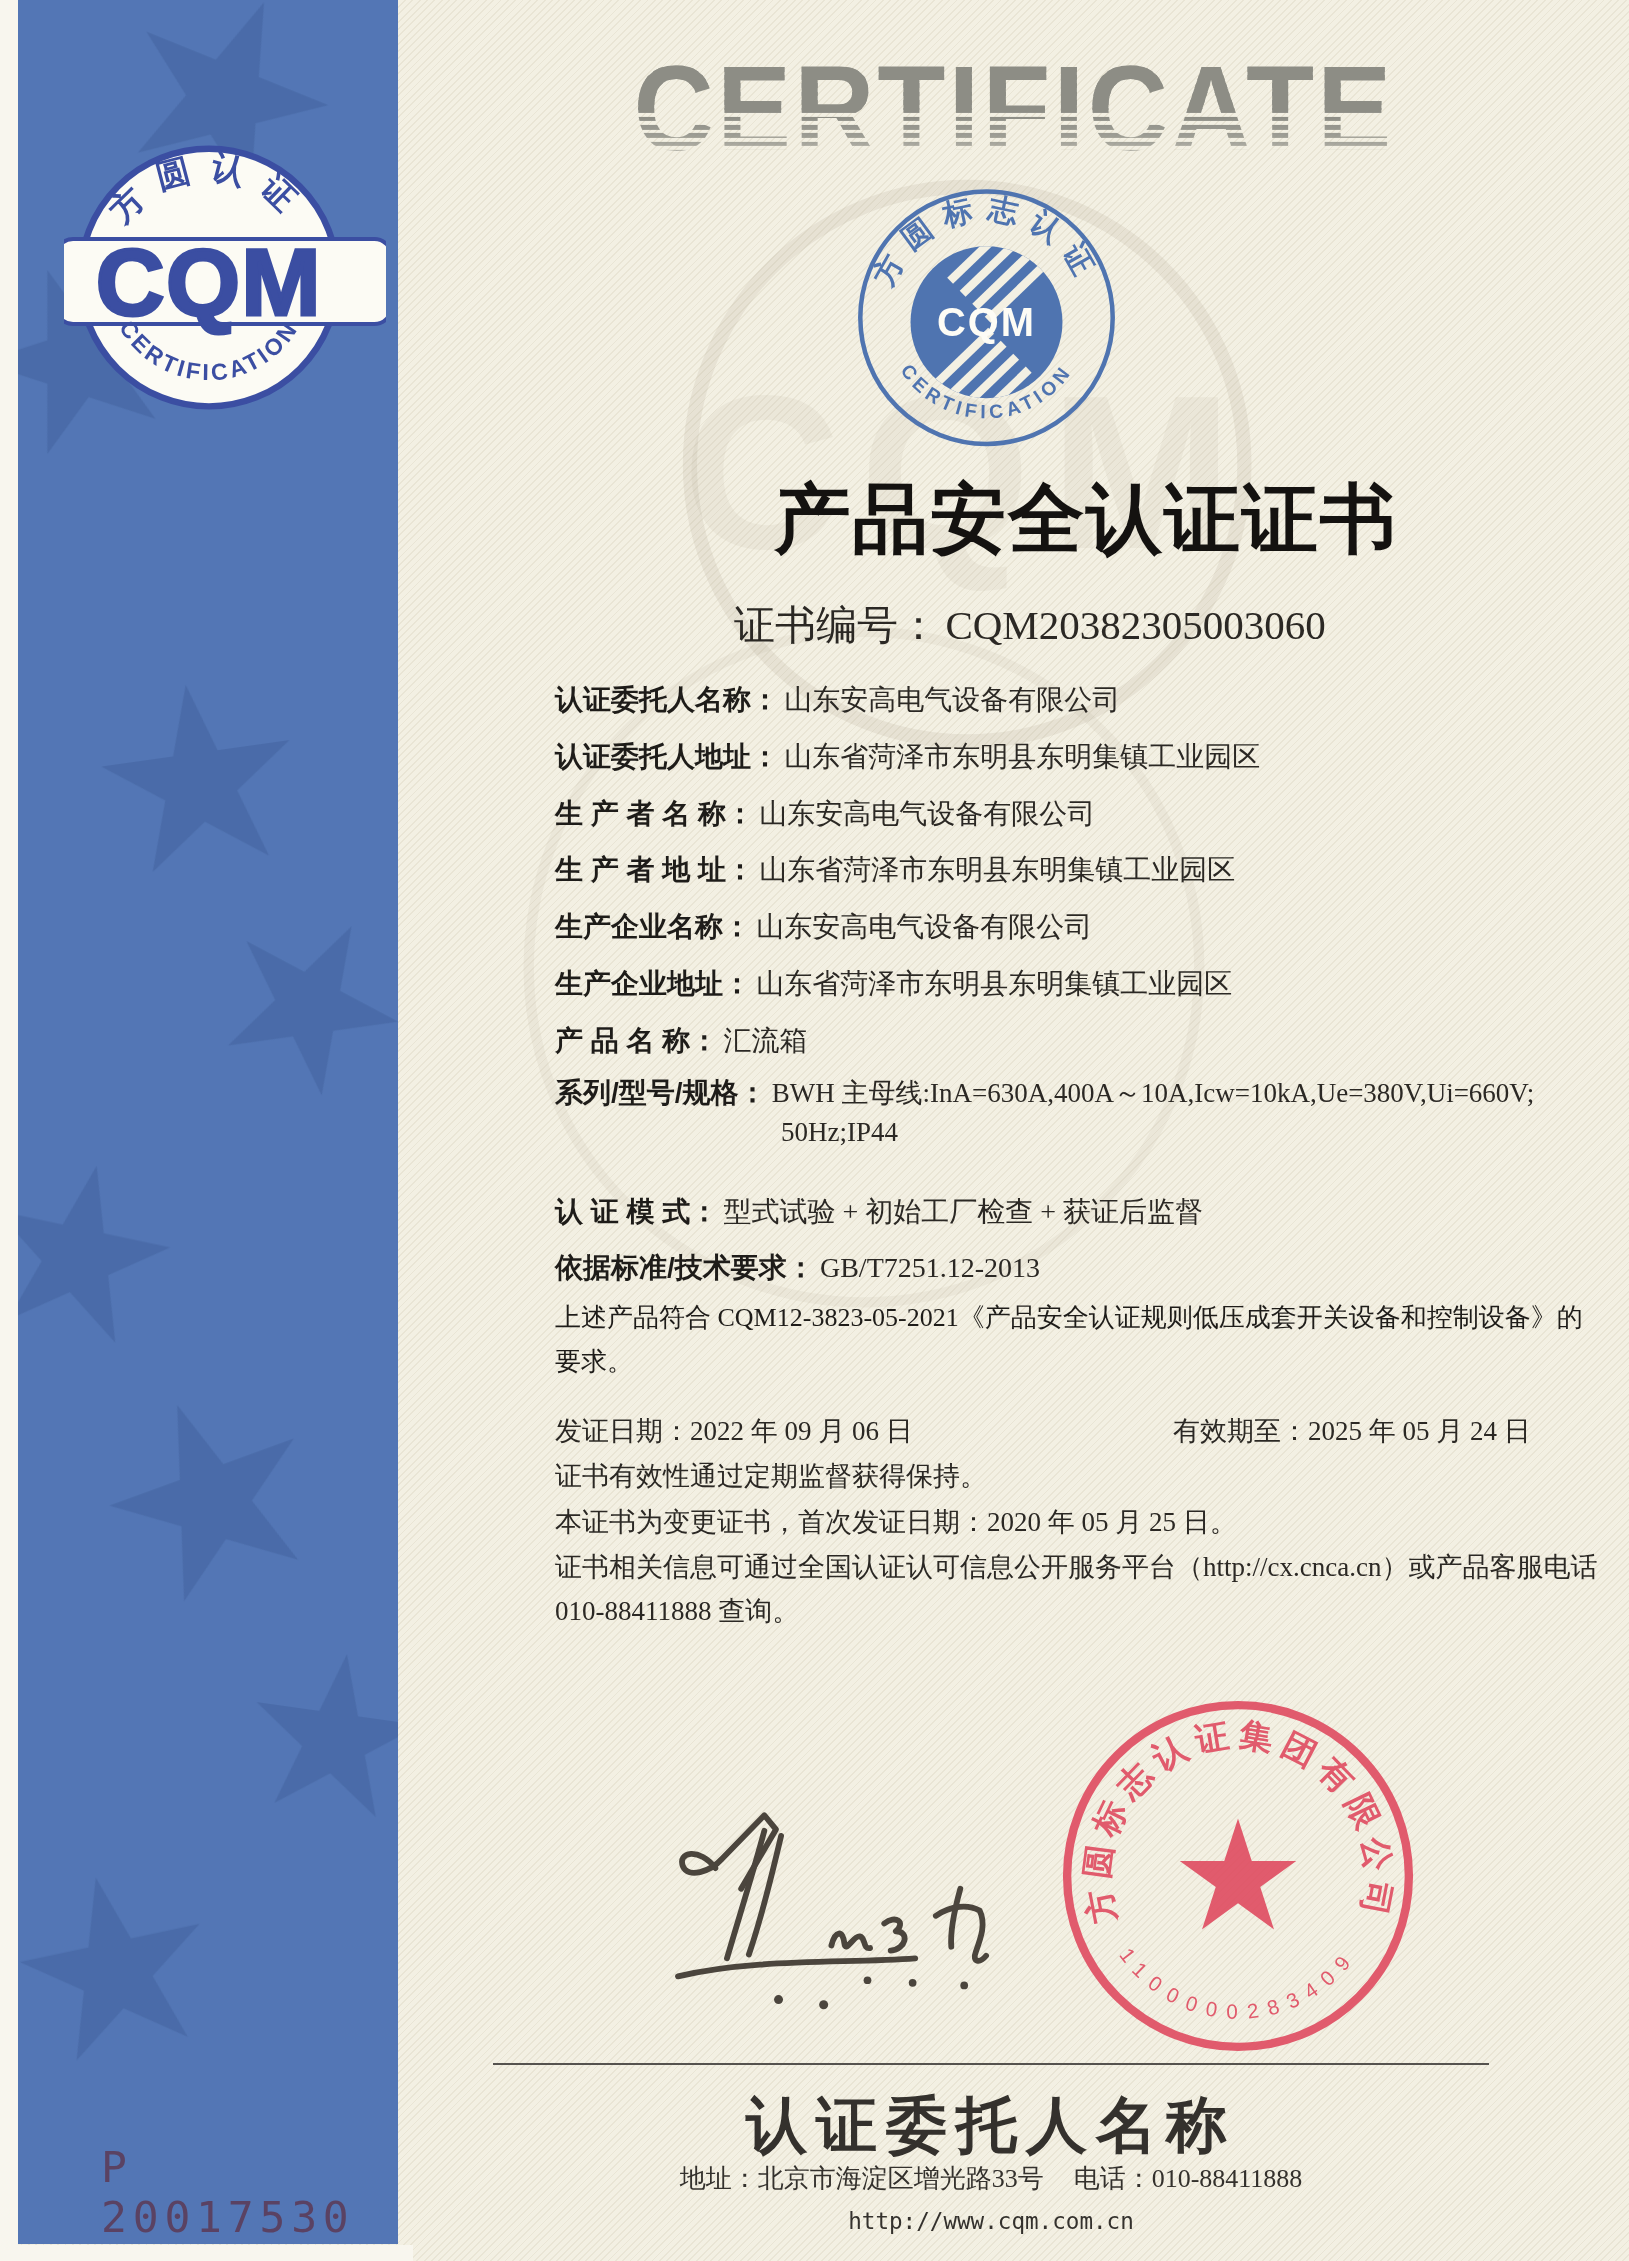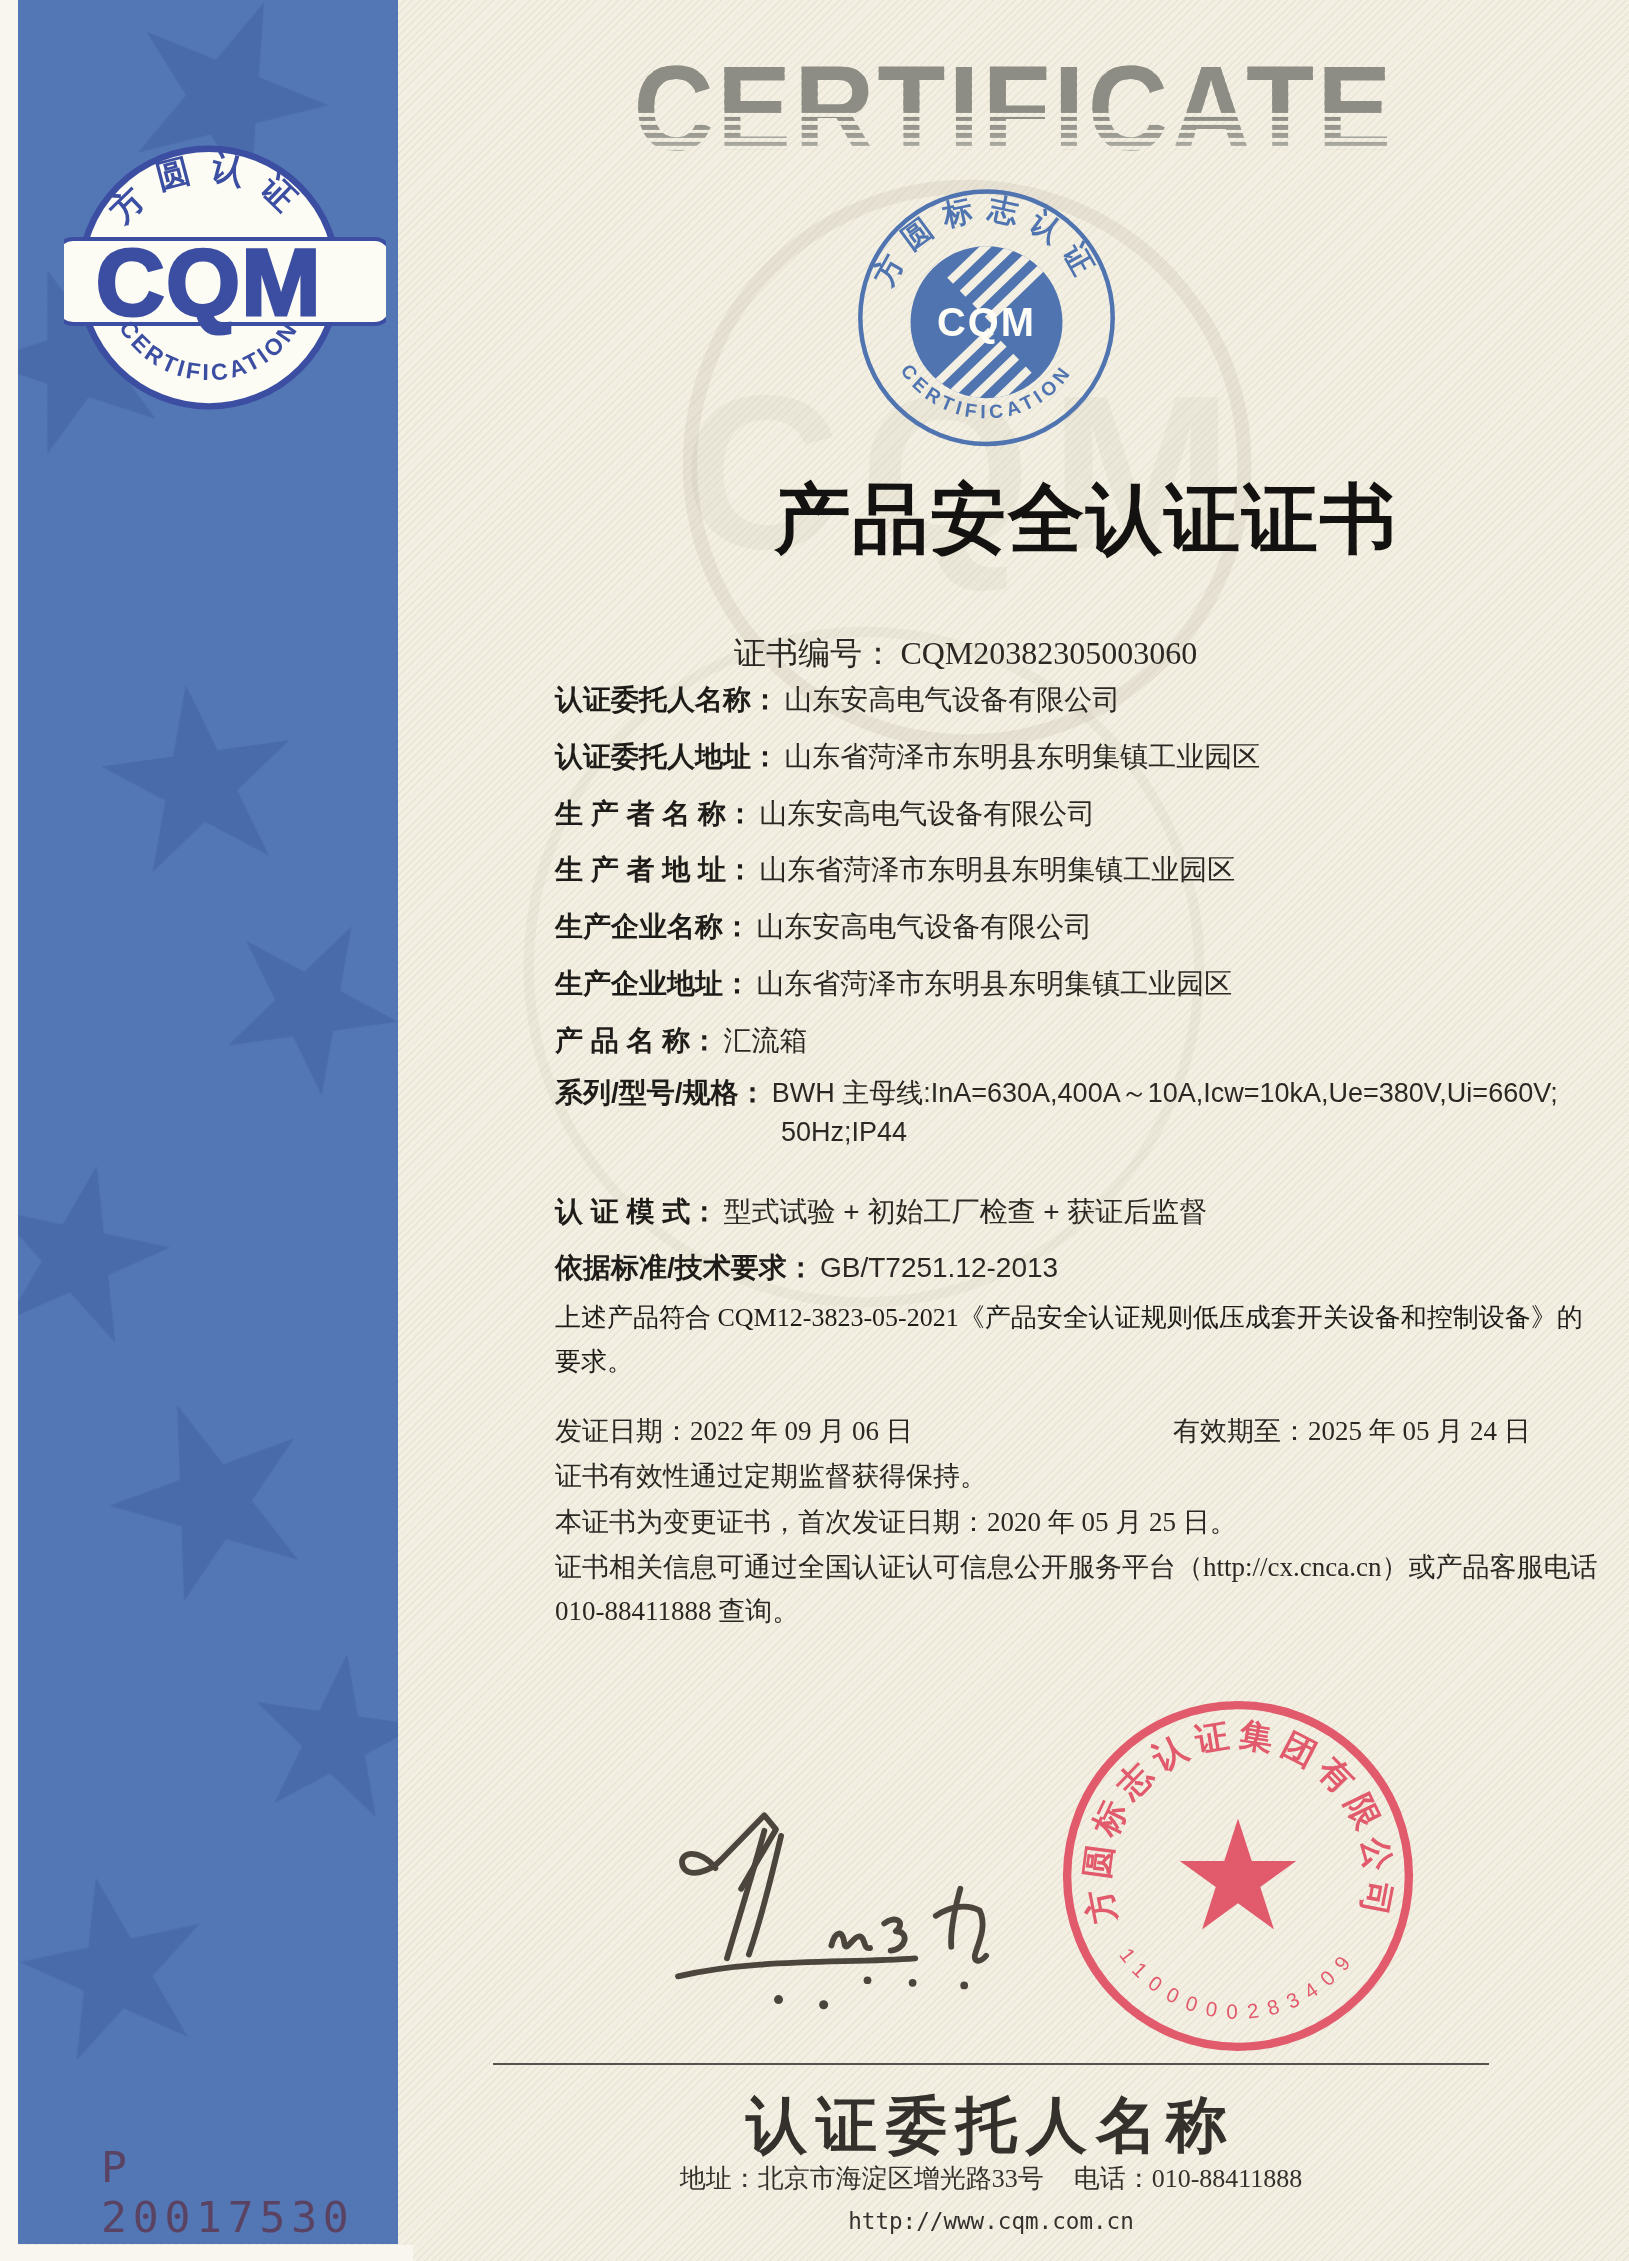--- a/index.html
+++ b/index.html
@@ -41,26 +41,26 @@
   }
   
   .wm{left:0;top:0;z-index:0;pointer-events:none;}
   
   .center-logo{left:850px;top:187px;z-index:1;}
   .title{
     left:398px;top:469px;width:1376px;margin:0;text-align:center;z-index:1;
     font-size:76px;font-weight:700;letter-spacing:1.9px;color:#141210;
     font-family:"Liberation Serif","DejaVu Serif",serif;
   }
-  .certno{left:734px;top:598px;font-size:32px;z-index:1;margin-top:34px;}
+  .certno{left:734px;top:598px;font-size:41px;z-index:1;}
   .certno .v{margin-left:6.4px;}
   
   .row{left:555px;z-index:1;font-size:28px;line-height:1.25;white-space:nowrap;}
   .flabel{font-family:"Liberation Sans","DejaVu Sans",sans-serif;font-weight:700;color:#1e1c19;}
-  .fvalue{font-family:Liberation Sans, sans-serif;color:#2b2824;margin-left:5.2px;}
+  .fvalue{font-family:Liberation Serif, serif;color:#2b2824;margin-left:5.2px;}
   .row2{left:781px;z-index:1;font-size:27px;}
   .stmt{left:555px;z-index:1;font-size:26px;font-weight:400;white-space:nowrap;color:#1e1c19;}
   .note{left:555px;z-index:1;font-size:27px;white-space:nowrap;}
   .dates{left:555px;z-index:1;font-size:27px;white-space:nowrap;}
   .valid{left:1173px;z-index:1;font-size:27px;white-space:nowrap;}
   
   .rule{left:493px;top:2063px;width:996px;height:1.9px;background:#55524e;z-index:1;}
   .company{
     left:398px;top:2085px;width:1186px;text-align:center;z-index:1;
     font-family:"Liberation Sans","DejaVu Sans",sans-serif;

